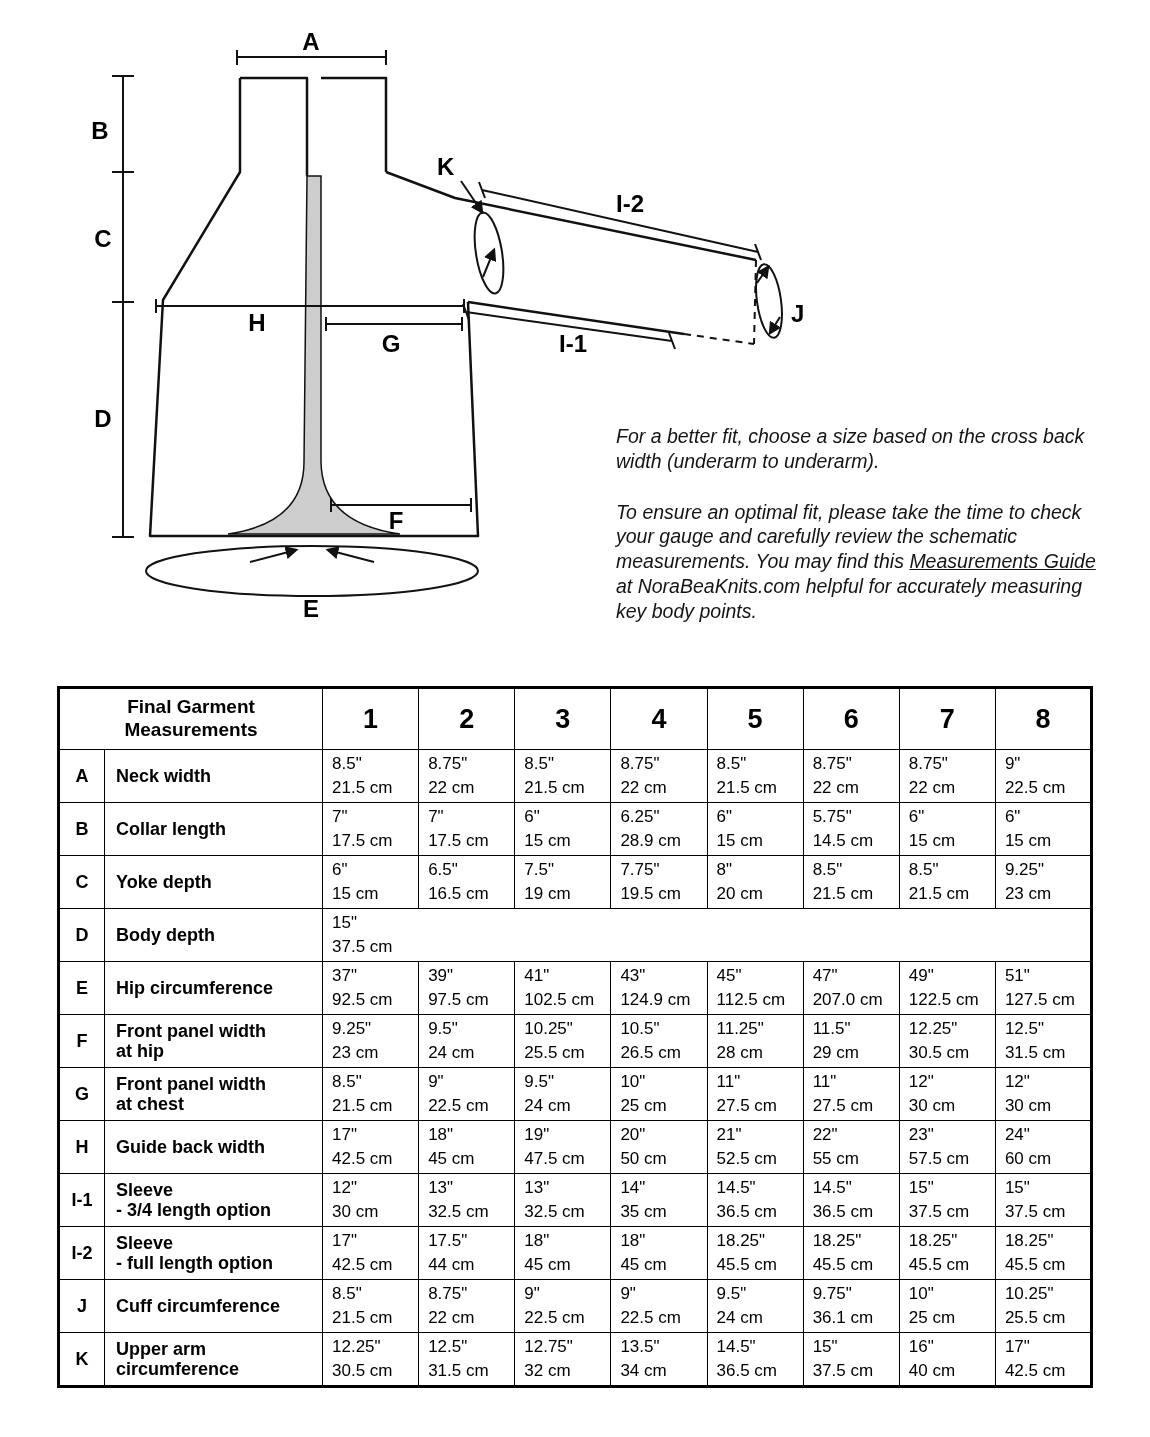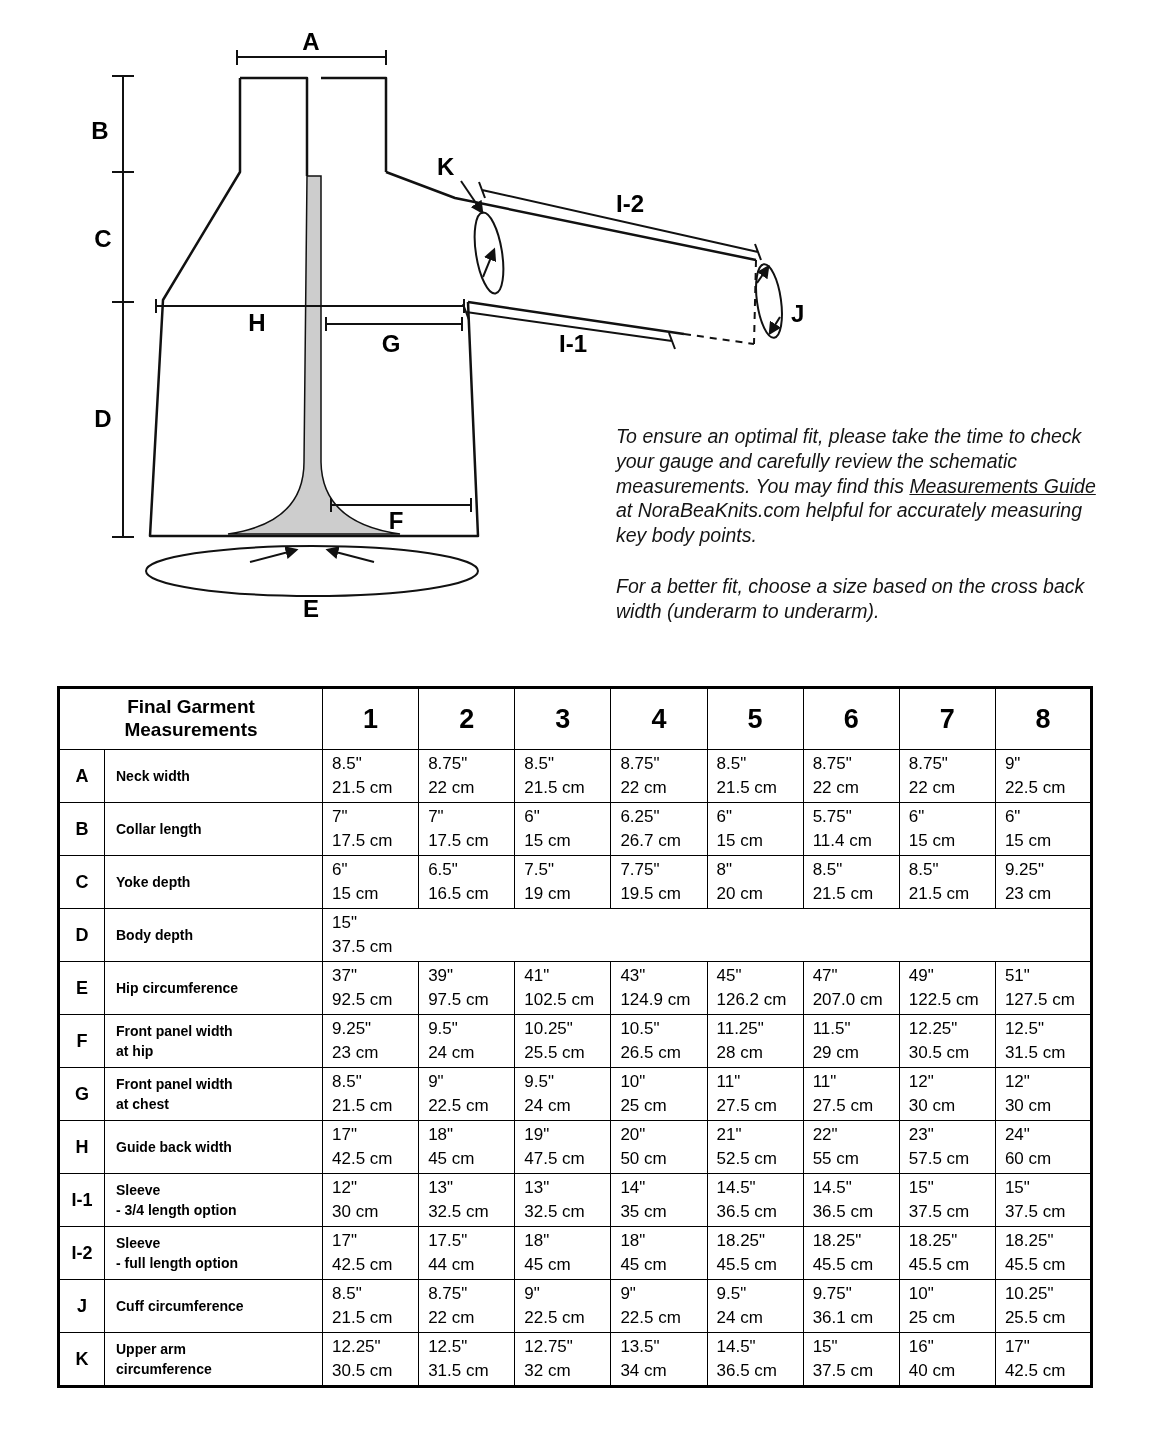--- a/index.html
+++ b/index.html
@@ -23,21 +23,21 @@
     border-collapse: collapse; table-layout: fixed;
     border: 3px solid #000;
   }
   .meas-table th, .meas-table td { border: 1.5px solid #000; }
   .header-row { height: 62px; }
   .title-cell { text-align: center; font-weight: bold; font-size: 19px; line-height: 1.2; }
   .title-cell span { display: inline-block; width: 150px; }
   .size-h { font-size: 27px; font-weight: bold; text-align: center; vertical-align: middle; }
   .data-row { height: 52px; }
   .key-cell { text-align: center; font-weight: bold; font-size: 18px; vertical-align: middle; }
-  .label-cell { font-weight: bold; font-size: 14px; line-height: 20px; padding: 2px 4px 2px 11px; vertical-align: middle; }
+  .label-cell { font-weight: bold; font-size: 18px; line-height: 20px; padding: 2px 4px 2px 11px; vertical-align: middle; }
   .val-cell { font-size: 17px; padding: 2px 4px 2px 9px; vertical-align: middle; }
   .val-line { line-height: 24px; white-space: nowrap; }
 </style>
 </head>
 <body>
 
 <div class="page">
 
   <svg class="schematic-svg" width="1150" height="660" viewBox="0 0 1150 660">
     <defs>
@@ -90,22 +90,22 @@
       <text x="391" y="352" text-anchor="middle">G</text>
       <text x="257" y="331" text-anchor="middle">H</text>
       <text x="573" y="352" text-anchor="middle">I-1</text>
       <text x="630" y="212" text-anchor="middle">I-2</text>
       <text x="791" y="322">J</text>
       <text x="437" y="175">K</text>
     </g>
   </svg>
 
   <div class="notes">
+    <p>For a better fit, choose a size based on the cross back width (underarm to underarm).</p>
     <p><span>To ensure an optimal fit, please take the time to check your gauge and carefully review the schematic measurements. You may find this </span><span class="guide-link">Measurements Guide</span><span> at NoraBeaKnits.com helpful for accurately measuring key body points.</span></p>
-    <p>For a better fit, choose a size based on the cross back width (underarm to underarm).</p>
   </div>
 
   <table class="meas-table">
     <colgroup>
       <col style="width:46px">
       <col style="width:218px">
       <col span="8">
     </colgroup>
     <thead>
       <tr class="header-row">
@@ -171,29 +171,29 @@
           <td class="val-cell">
             <div class="val-line">7"</div>
             <div class="val-line">17.5 cm</div>
           </td>
           <td class="val-cell">
             <div class="val-line">6"</div>
             <div class="val-line">15 cm</div>
           </td>
           <td class="val-cell">
             <div class="val-line">6.25"</div>
-            <div class="val-line">26.7 cm</div>
+            <div class="val-line">28.9 cm</div>
           </td>
           <td class="val-cell">
             <div class="val-line">6"</div>
             <div class="val-line">15 cm</div>
           </td>
           <td class="val-cell">
             <div class="val-line">5.75"</div>
-            <div class="val-line">11.4 cm</div>
+            <div class="val-line">14.5 cm</div>
           </td>
           <td class="val-cell">
             <div class="val-line">6"</div>
             <div class="val-line">15 cm</div>
           </td>
           <td class="val-cell">
             <div class="val-line">6"</div>
             <div class="val-line">15 cm</div>
           </td>
         </tr>
@@ -261,21 +261,21 @@
           <td class="val-cell">
             <div class="val-line">41"</div>
             <div class="val-line">102.5 cm</div>
           </td>
           <td class="val-cell">
             <div class="val-line">43"</div>
             <div class="val-line">124.9 cm</div>
           </td>
           <td class="val-cell">
             <div class="val-line">45"</div>
-            <div class="val-line">126.2 cm</div>
+            <div class="val-line">112.5 cm</div>
           </td>
           <td class="val-cell">
             <div class="val-line">47"</div>
             <div class="val-line">207.0 cm</div>
           </td>
           <td class="val-cell">
             <div class="val-line">49"</div>
             <div class="val-line">122.5 cm</div>
           </td>
           <td class="val-cell">

